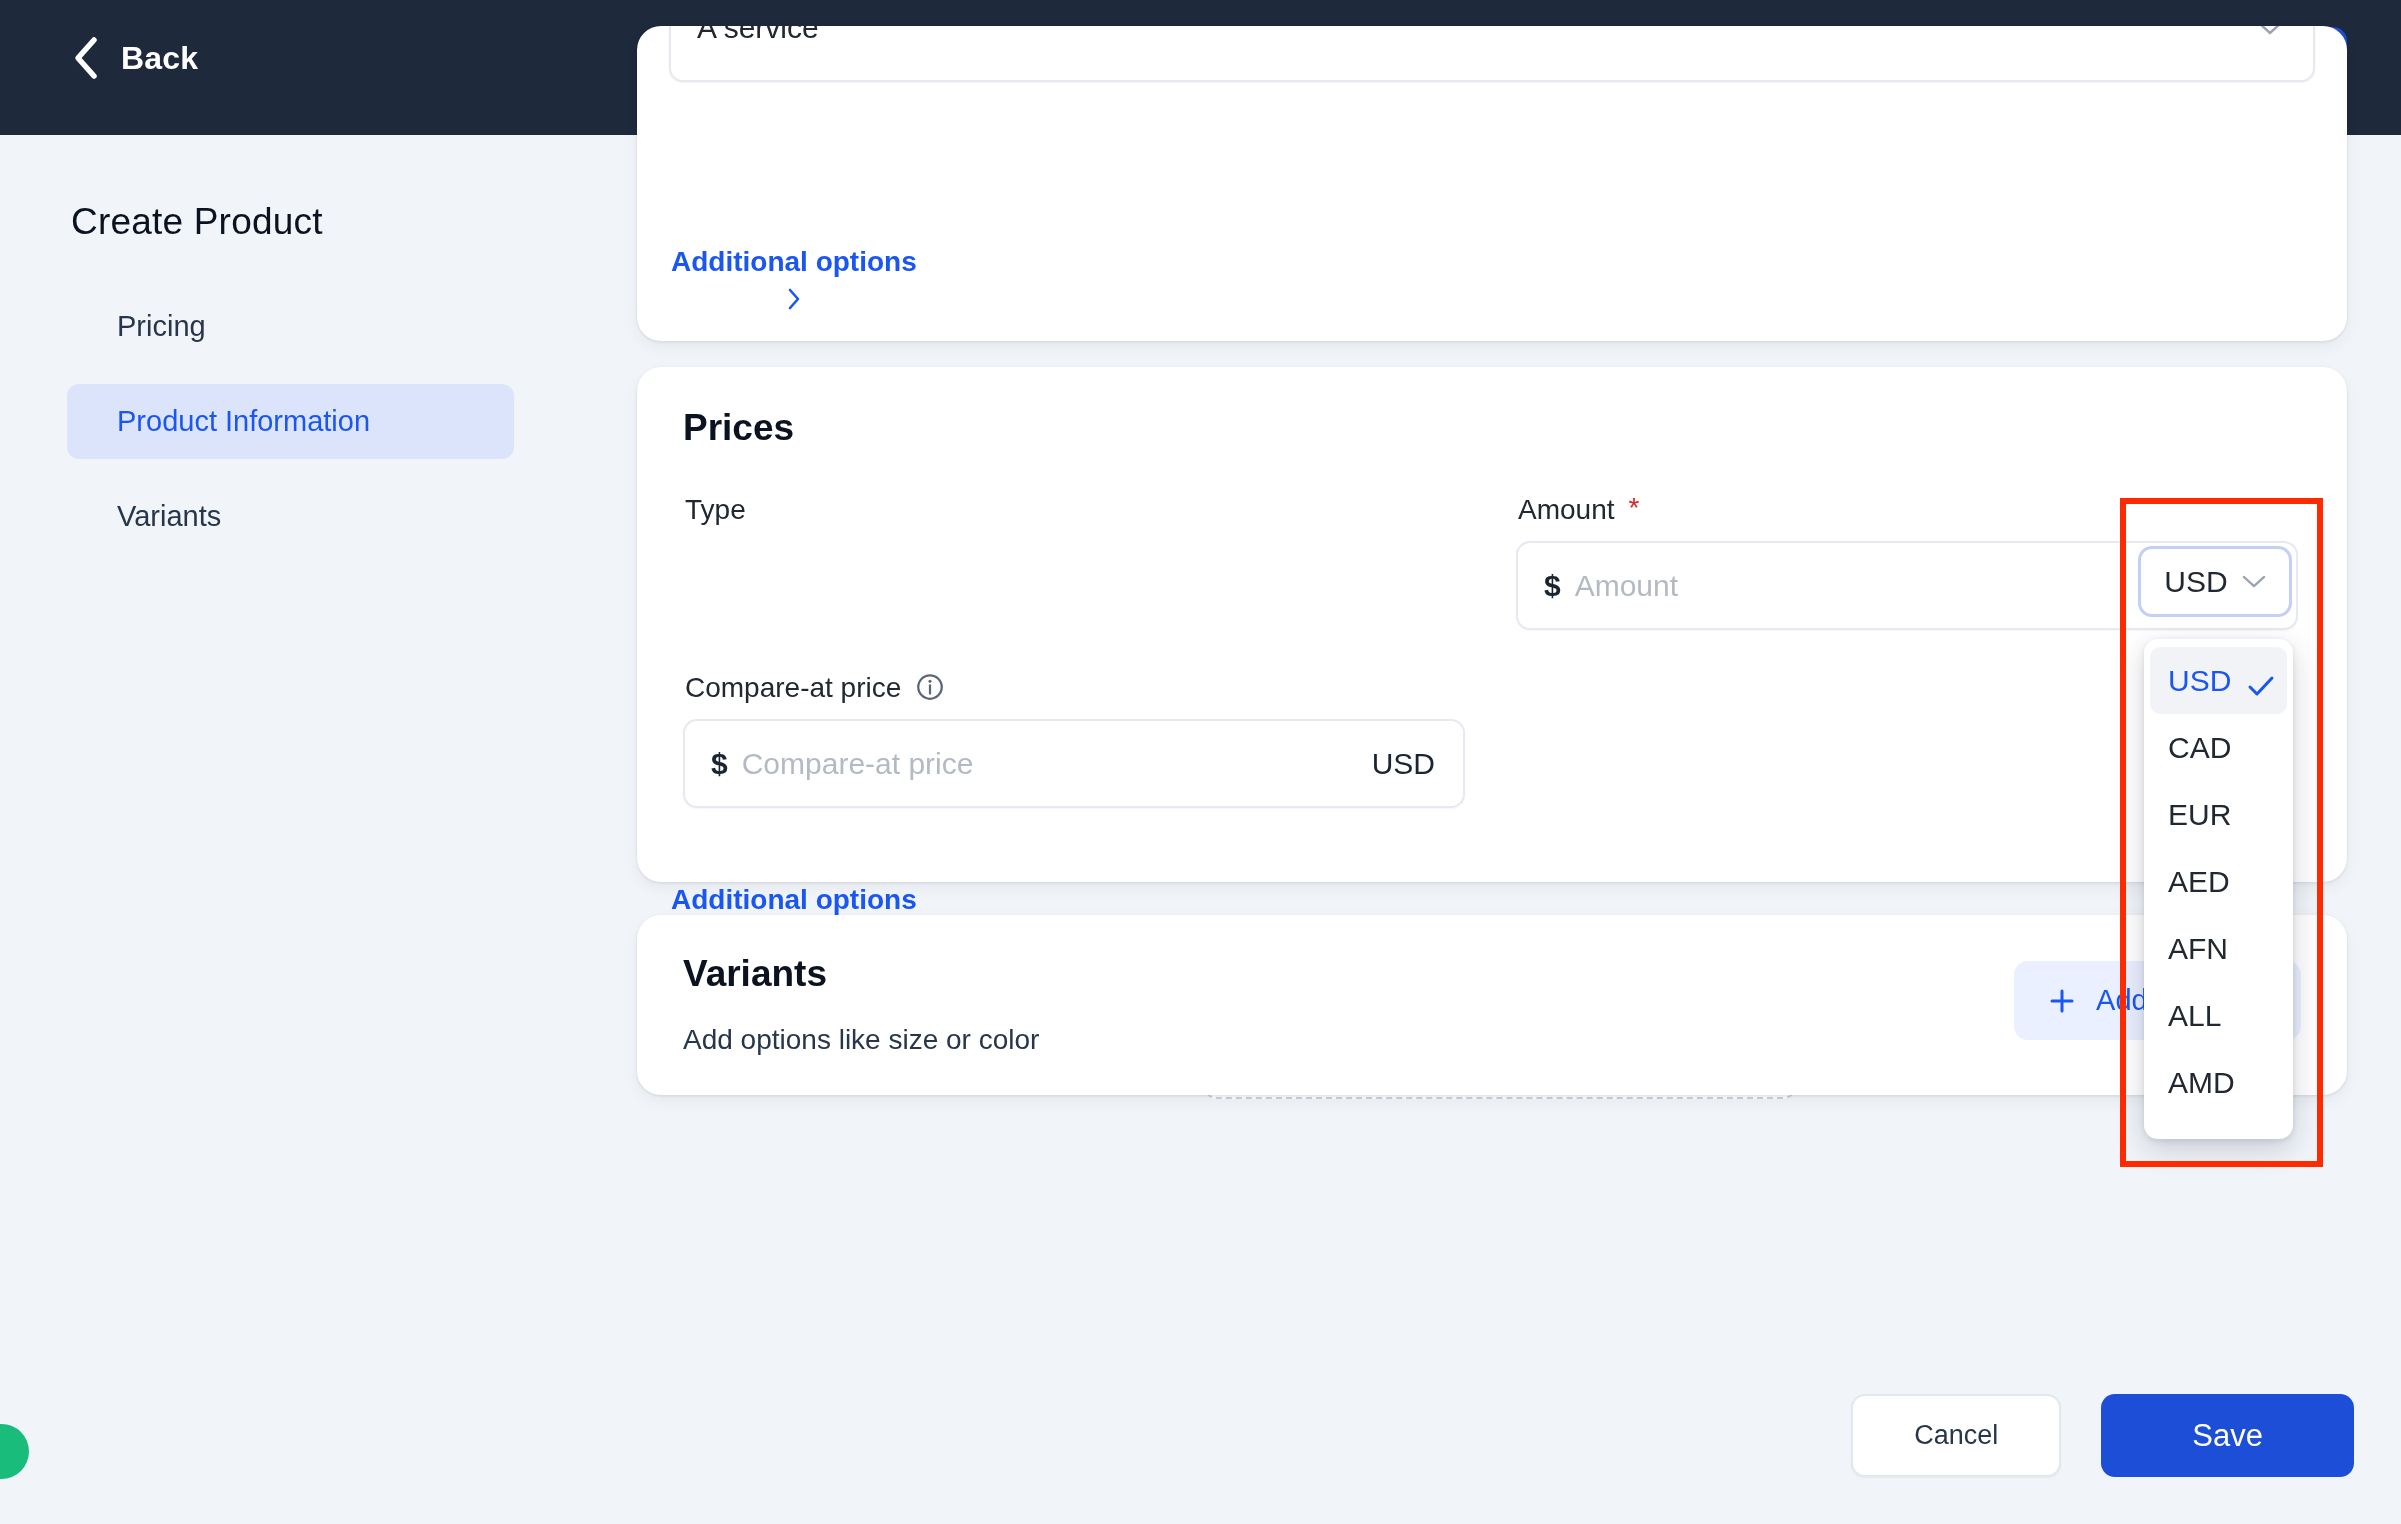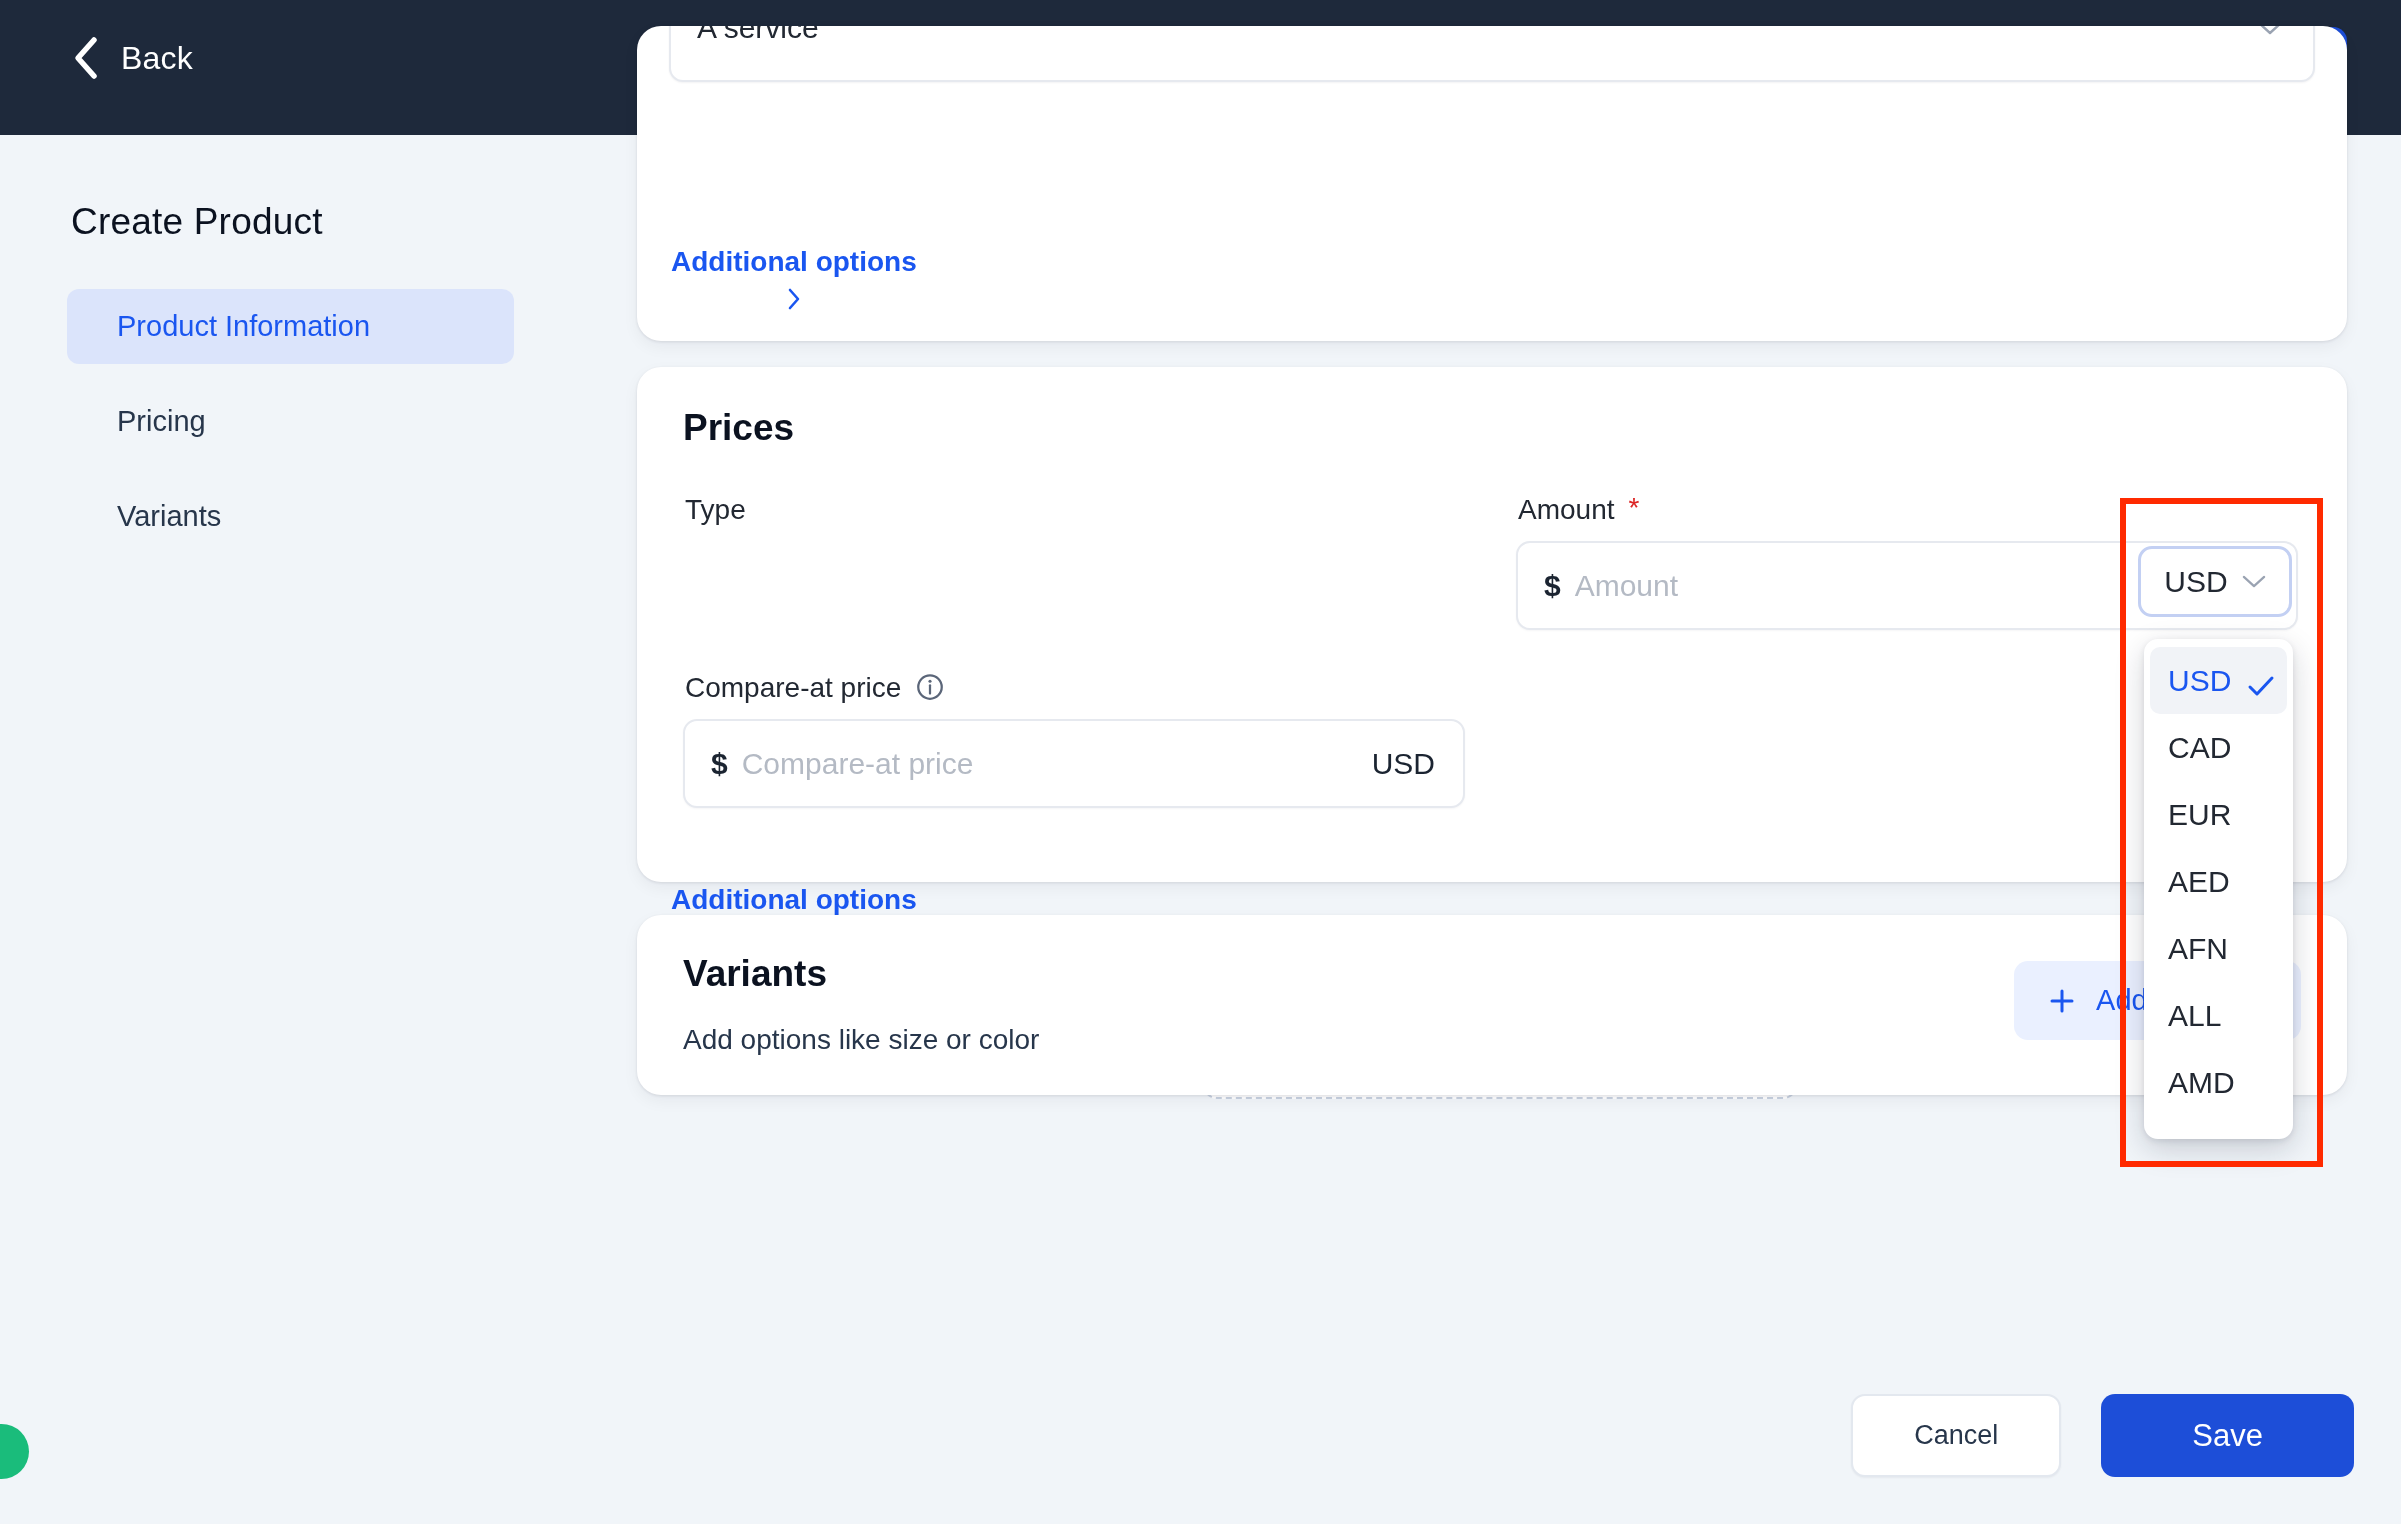--- a/index.html
+++ b/index.html
@@ -38,21 +38,21 @@
     background: none;
     border: none;
   }
   .back-chevron {
     width: 30px; height: 44px;
     display: block;
   }
   .back-label {
     color: #ffffff;
     font-size: 32px;
-    font-weight: normal;
+    font-weight: bold;
     letter-spacing: 0.2px;
   }
   .topbar-title {
     position: absolute;
     left: 0; right: 0;
     top: 50px;
     text-align: center;
     color: #f1f5f9;
     font-size: 30px;
     font-weight: normal;
@@ -427,25 +427,25 @@
           </svg>
         </span>
         <span>Save</span>
       </button>
     </div>
   </div>
 
   <div class="sidebar">
     <div class="sidebar-title">Create Product</div>
     <div class="sidebar-nav">
+      <div class="nav-item">
+        <span>Pricing</span>
+      </div>
       <div class="nav-item active">
         <span>Product Information</span>
-      </div>
-      <div class="nav-item">
-        <span>Pricing</span>
       </div>
       <div class="nav-item">
         <span>Variants</span>
       </div>
     </div>
   </div>
 
   <div class="main">
 
     <div class="card" id="card-info">

